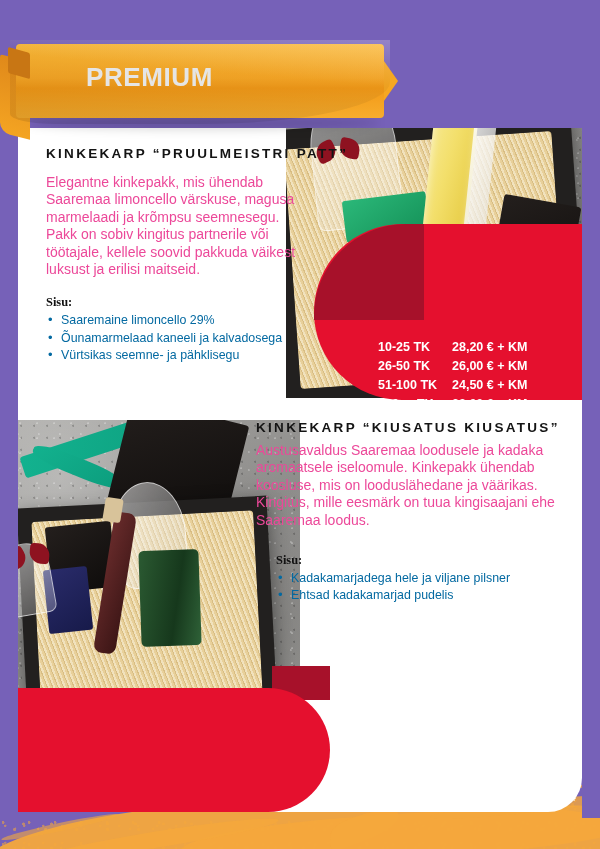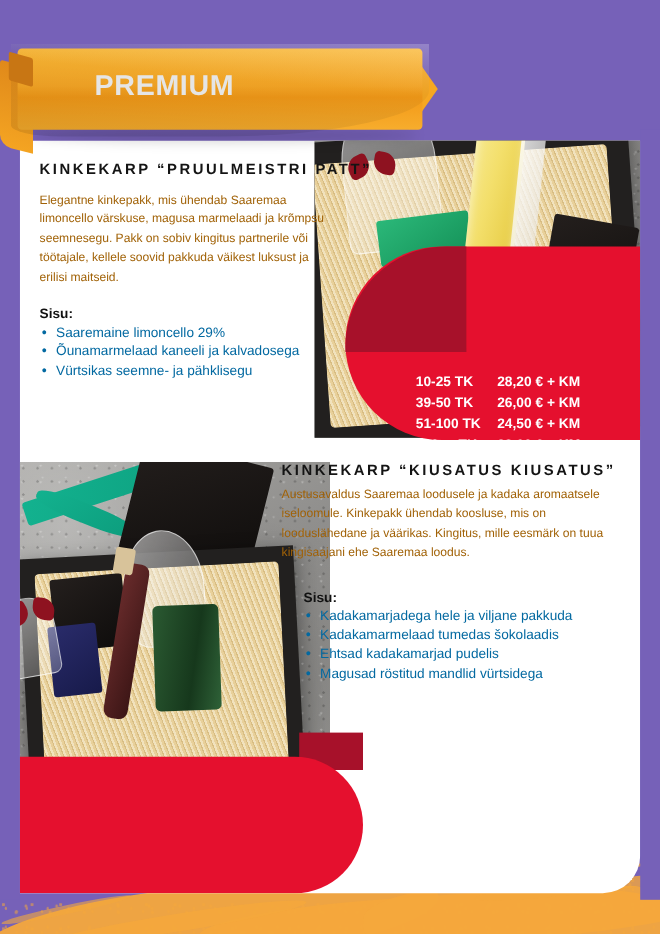--- a/index.html
+++ b/index.html
@@ -208,33 +208,33 @@
   .price-table .amt { white-space:nowrap; }
 
   .pt1 { left:360px; top:210px; }
 
   
   .h-prod {
     font-size:13.5px; font-weight:700; letter-spacing:2.3px;
     color:#141414; white-space:nowrap;
   }
   .body-txt {
-    font-size:11px; line-height:17.4px; color:#a16207;
-  }
-  .sisu-label { font-size:12.4px; font-weight:700; color:#111; }
+    font-size:14px; line-height:17.4px; color:#ec4899;
+  }
+  .sisu-label { font-size:12.4px; font-weight:700; color:#111;font-family:Liberation Serif, serif; }
   ul.sisu { list-style:none; margin-top:2px; }
   ul.sisu li {
     font-size:12.4px; line-height:17.4px; color:#0369a1;
     padding-left:15px; position:relative;
   }
   ul.sisu li::before {
     content:"•"; position:absolute; left:2px; top:-1px; font-size:13px;
   }
 
-  .t1 { position:absolute; left:18px; top:18px; z-index:6; }
+  .t1 { position:absolute; left:28px; top:18px; z-index:6; }
   .t1 .body-txt { width:262px; margin-top:13px; }
   .t1 .sisu-label { margin-top:17px; }
   .t1 ul.sisu { width:280px; }
 
   .t2 { position:absolute; left:238px; top:292px; width:312px; z-index:6; }
   .t2 .body-txt { margin-top:7px; width:308px; }
   .t2 .sisu-wrap { margin-top:24px; padding-left:20px; }
   .t2 ul.sisu { width:248px; }
 
   
@@ -326,21 +326,21 @@
 
     <div class="blob1-dark"></div>
     <div class="blob1"></div>
 
     <div class="price-table pt1">
       <div class="row">
         <span class="qty">10-25 TK</span>
         <span class="amt">28,20 € + KM</span>
       </div>
       <div class="row">
-        <span class="qty">39-50 TK</span>
+        <span class="qty">26-50 TK</span>
         <span class="amt">26,00 € + KM</span>
       </div>
       <div class="row">
         <span class="qty">51-100 TK</span>
         <span class="amt">24,50 € + KM</span>
       </div>
       <div class="row">
         <span class="qty">100-... TK</span>
         <span class="amt">23,00 € + KM</span>
       </div>
@@ -380,24 +380,22 @@
 
     <div class="blob2-dark"></div>
     <div class="blob2"></div>
 
     <div class="t2">
       <div class="h-prod">KINKEKARP “KIUSATUS KIUSATUS”</div>
       <div class="body-txt">Austusavaldus Saaremaa loodusele ja kadaka aromaatsele iseloomule. Kinkepakk ühendab koosluse, mis on looduslähedane ja väärikas. Kingitus, mille eesmärk on tuua kingisaajani ehe Saaremaa loodus.</div>
       <div class="sisu-wrap">
         <div class="sisu-label">Sisu:</div>
         <ul class="sisu">
-          <li>Kadakamarjadega hele ja viljane pakkuda</li>
-          <li>Kadakamarmelaad tumedas šokolaadis</li>
+          <li>Kadakamarjadega hele ja viljane pilsner</li>
           <li>Ehtsad kadakamarjad pudelis</li>
-          <li>Magusad röstitud mandlid vürtsidega</li>
         </ul>
       </div>
     </div>
 
   </div>
 
   <div class="purple-left"></div>
   <div class="purple-right"></div>
 
   <div class="ribbon-wrap">

